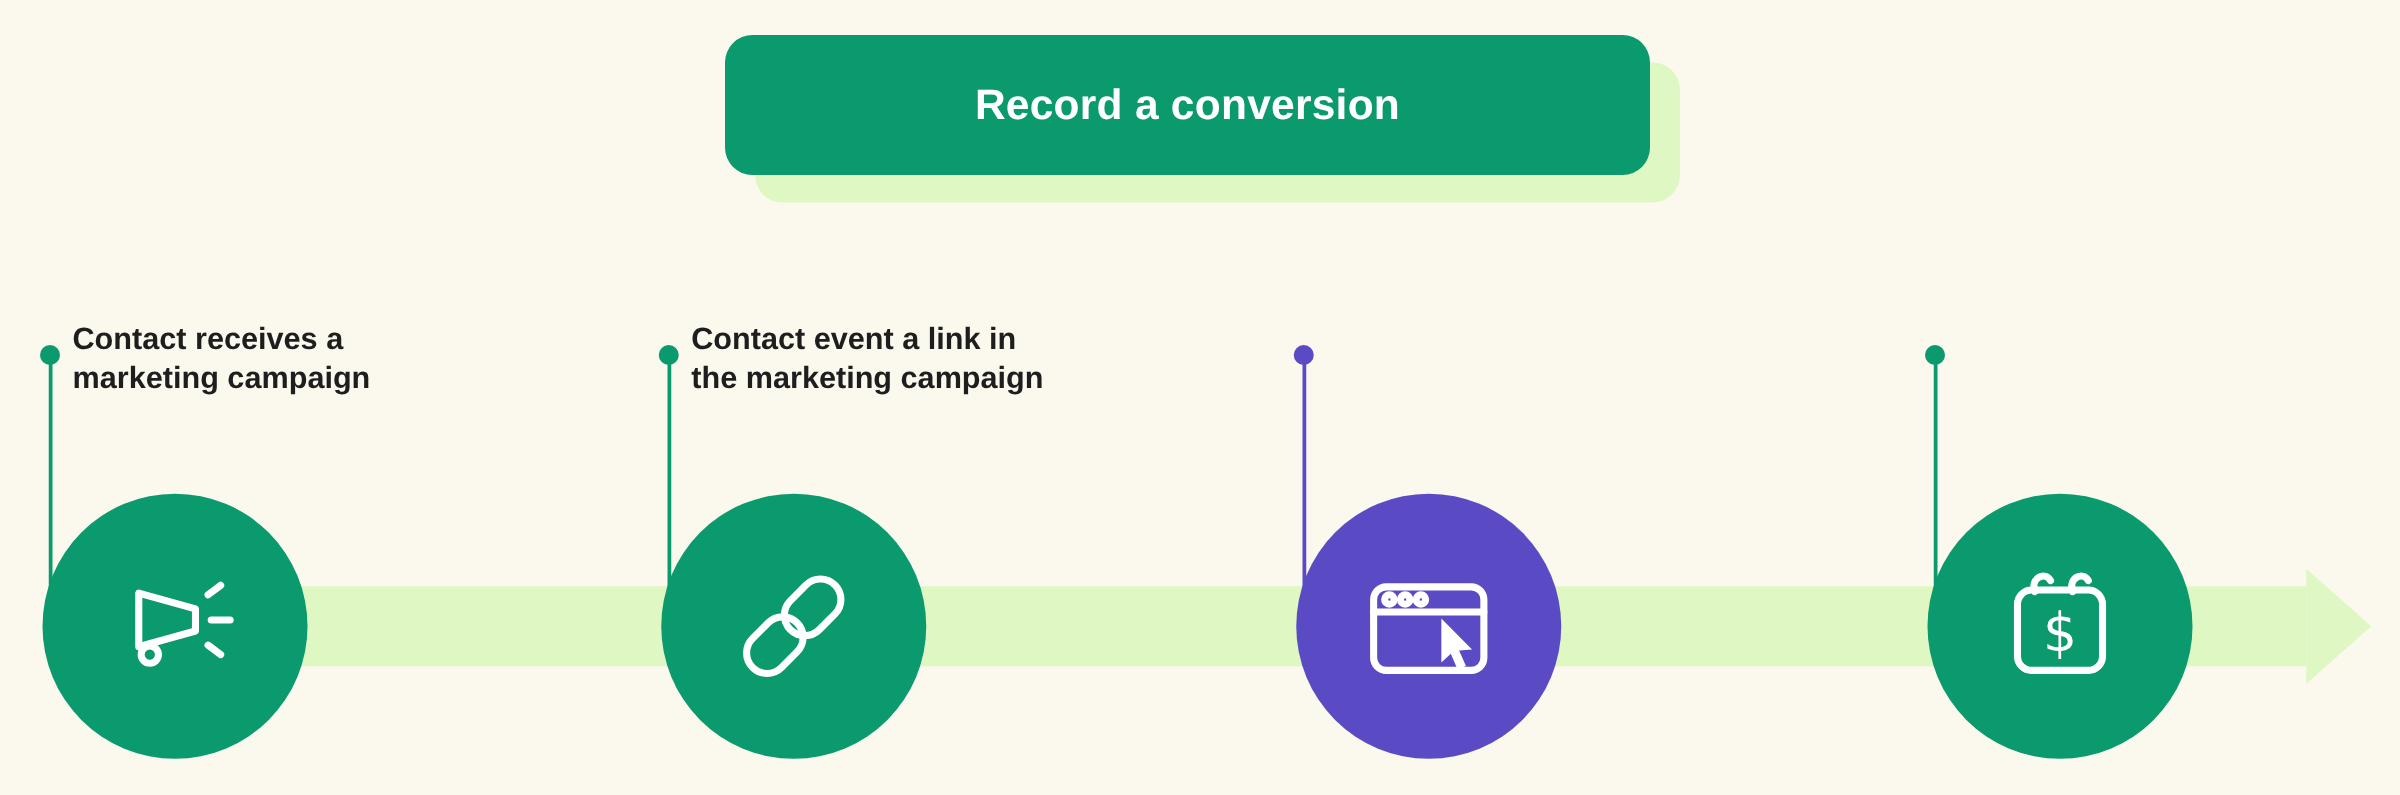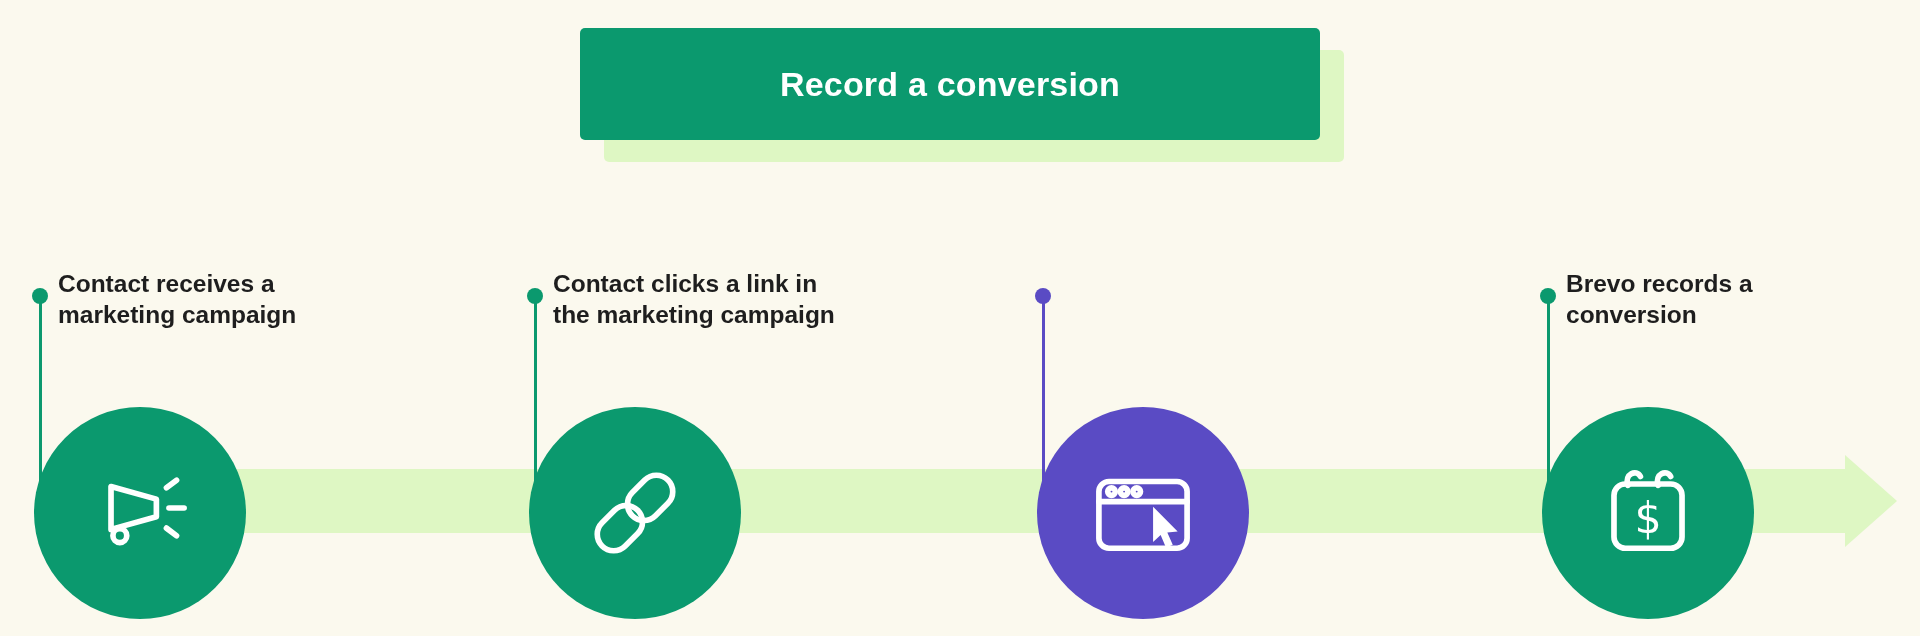--- a/index.html
+++ b/index.html
@@ -15,21 +15,21 @@
   }
 
   
   .banner {
     position: absolute;
     left: 580px;
     top: 28px;
     width: 740px;
     height: 112px;
     background: var(--brand-green, #0b996e);
-    border-radius: 5px;
+    border-radius: 22px;
     box-shadow: 24px 22px 0 var(--light-green, #def7c3);
     display: flex;
     align-items: center;
     justify-content: center;
     z-index: 5;
   }
   .banner-label {
     color: var(--white, #ffffff);
     font-size: 34px;
     font-weight: bold;
@@ -52,21 +52,21 @@
     top: 455px;
     width: 0;
     height: 0;
     border-top: 46px solid transparent;
     border-bottom: 46px solid transparent;
     border-left: 52px solid var(--light-green, #def7c3);
     z-index: 1;
   }
 
   
-  .step { position: absolute; top: 12px; height: 604px; width: 500px; z-index: 2; }
+  .step { position: absolute; top: 0; height: 604px; width: 500px; z-index: 2; }
   .step-1 { left: 32px; }
   .step-2 { left: 527px; }
   .step-3 { left: 1035px; }
   .step-4 { left: 1540px; }
 
   .step-dot {
     position: absolute;
     left: 0;
     top: 276px;
     width: 16px;
@@ -137,21 +137,21 @@
         <path d="M71 30 L79 24"></path>
         <path d="M73 46 L85 46"></path>
         <path d="M71 62 L79 68"></path>
       </svg>
     </div>
   </div>
 
   <div class="step step-2" data-accent="green">
     <span class="step-dot"></span>
     <span class="step-line"></span>
-    <div class="step-label">Contact clicks a link in
+    <div class="step-label">Contact event a link in
 the marketing campaign</div>
     <div class="step-circle">
       <svg class="icon-svg" width="126" height="126" viewBox="0 0 100 100" fill="none" stroke="#ffffff" stroke-width="4.5" stroke-linecap="round" stroke-linejoin="round">
         <rect x="25" y="42" width="26" height="40" rx="13" transform="rotate(45 38 62)"></rect>
         <rect x="49" y="18" width="26" height="40" rx="13" transform="rotate(45 62 38)"></rect>
       </svg>
     </div>
   </div>
 
   <div class="step step-3" data-accent="purple">
@@ -165,22 +165,20 @@
         <circle cx="35" cy="33" r="3"></circle>
         <circle cx="45" cy="33" r="3"></circle>
         <path d="M58 45 L58 73 L64 67.5 L68.3 77.5 L73.6 75.2 L69.3 65.4 L77.5 64.7 Z" fill="#ffffff" stroke="none"></path>
       </svg>
     </div>
   </div>
 
   <div class="step step-4" data-accent="green">
     <span class="step-dot"></span>
     <span class="step-line"></span>
-    <div class="step-label">Brevo records a
-conversion</div>
     <div class="step-circle">
       <svg class="icon-svg" width="126" height="126" viewBox="0 0 100 100" fill="none" stroke="#ffffff" stroke-width="4.5" stroke-linecap="round" stroke-linejoin="round">
         <rect x="23" y="27" width="54" height="51" rx="9"></rect>
         <path d="M34 28 C31 19 41 15 44 21"></path>
         <path d="M58 28 C55 19 65 15 68 21"></path>
         <text x="50" y="66" text-anchor="middle" font-size="34" fill="#ffffff" stroke="none" font-family="'DejaVu Sans', sans-serif">$</text>
       </svg>
     </div>
   </div>
 

